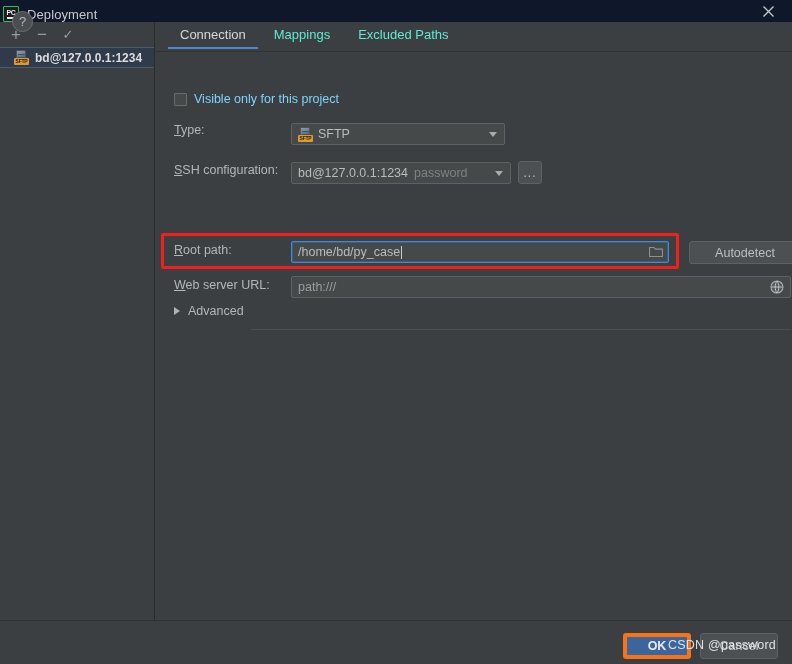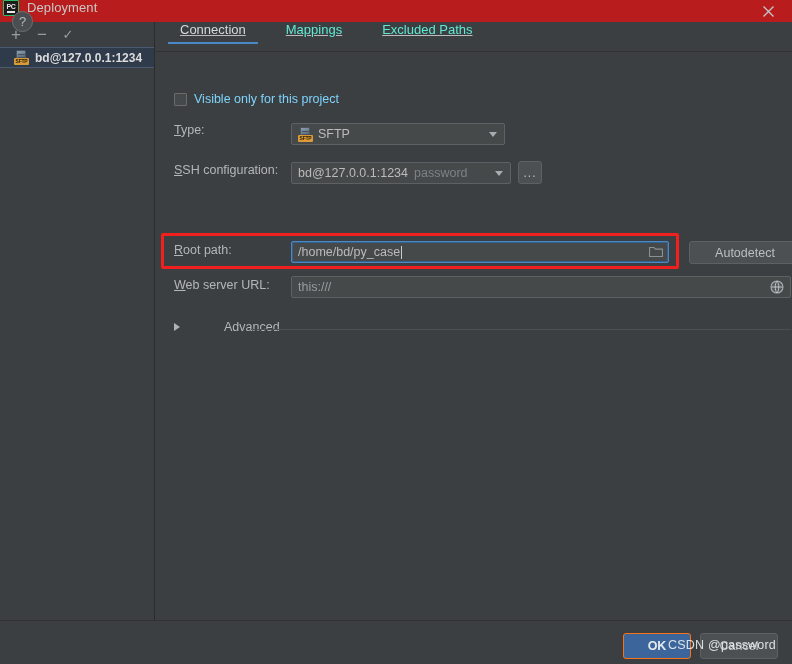--- a/index.html
+++ b/index.html
@@ -16,22 +16,22 @@
     width: 792px; height: 664px;
     background: #3c3f41;
     color: #bbbbbb;
     font-size: 12px;
   }
 
   
   .titlebar {
     position: absolute; left: 0; top: 0;
     width: 792px; height: 22px;
-    background: #b91c1c;
-    display: flex; align-items: flex-start;
+    background: #0f172a;
+    display: flex; align-items: flex-end;
   }
   .pc-logo {
     width: 16px; height: 16px;
     margin-left: 3px;
     background: #1c1c1c;
     border: 1px solid #2fbb63;
     border-radius: 1px;
     position: relative;
     display: flex; align-items: center; justify-content: center;
   }
@@ -136,24 +136,23 @@
 
   
   .main {
     position: absolute; left: 156px; top: 22px;
     width: 636px; height: 598px;
     background: #3c3f41;
   }
   .tabbar {
     position: relative;
     height: 30px;
-    display: flex; align-items: flex-start;
+    display: flex; align-items: center;
     padding-left: 10px;
-    gap: 12px;
-    text-decoration: underline;
+    gap: 0;
   }
   .tabbar:after {
     content: ""; position: absolute;
     left: 0; right: 0; bottom: 0;
     height: 1px; background: #323232;
   }
   .tab {
     position: relative;
     padding: 0 14px 6px 14px;
     font-size: 13px;
@@ -319,21 +318,21 @@
     background: #4a4e50;
     color: #b6b9bc;
     font-size: 13px;
     display: flex; align-items: center; justify-content: center;
     cursor: pointer;
   }
   .ok-btn {
     position: absolute; right: 101px; top: 633px;
     width: 68px; height: 26px;
     background: #3c669b;
-    border: 1px solid #f97316;
+    border: 4px solid #f97316;
     border-radius: 3px;
     color: #e6e9ec;
     font-size: 12.5px; font-weight: bold;
     display: flex; align-items: center; justify-content: center;
     cursor: pointer;
     z-index: 3;
   }
   .cancel-btn {
     position: absolute; right: 14px; top: 633px;
     width: 78px; height: 26px;
@@ -445,30 +444,30 @@
       </div>
 
       <div class="redbox" style="left:5px; top:181px; width:518px; height:36px;"></div>
 
       <div class="btn" style="position:absolute; left:533px; top:189px; width:112px; height:23px;">Autodetect</div>
 
       <div class="row" style="left:18px; top:226px;">
         <span class="lbl"><span class="mn">W</span>eb server URL:</span>
       </div>
       <div class="field" style="position:absolute; left:135px; top:224px; width:500px;">
-        <span class="placeholder">this:///</span>
+        <span class="placeholder">path:///</span>
         <span class="globe-ico">
           <svg width="14" height="14" viewBox="0 0 14 14">
             <circle cx="7" cy="7" r="6" fill="#55595b" stroke="#a9acae" stroke-width="1.1"></circle>
             <path d="M1.3 7 H12.7 M7 1 C9.3 3.4 9.3 10.6 7 13 C4.7 10.6 4.7 3.4 7 1" fill="none" stroke="#c9cccf" stroke-width="0.9"></path>
           </svg>
         </span>
       </div>
 
-      <div class="adv" style="left:18px; top:268px;gap:36px;">
+      <div class="adv" style="left:18px; top:252px;">
         <span class="tri"></span>
         <span class="adv-label">Advanced</span>
       </div>
       <div class="adv-line" style="left:95px; top:277px; width:540px;"></div>
 
     </div>
   </div>
 
   <div class="bottombar"></div>
   <div class="help-btn">?</div>

